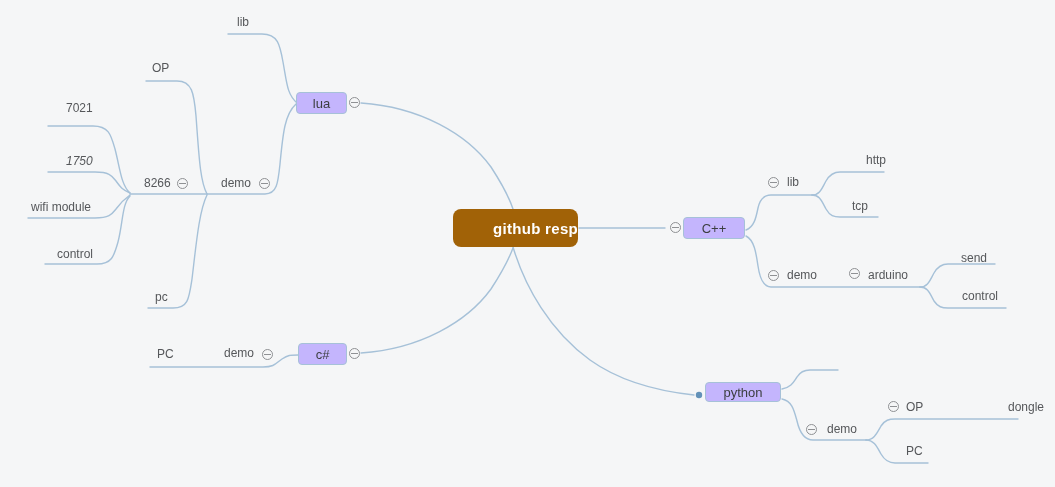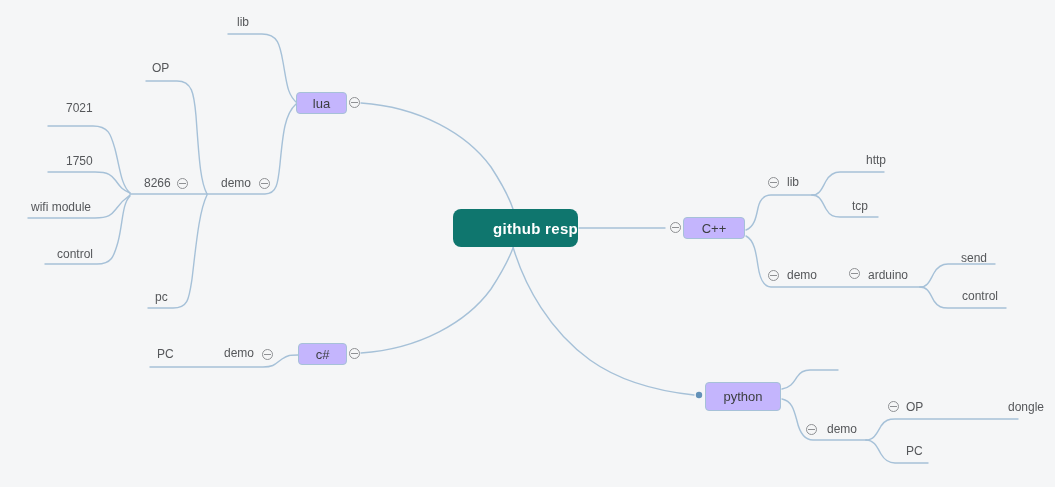--- a/index.html
+++ b/index.html
@@ -15,21 +15,21 @@
   }
   .boxnode {
     position:absolute; box-sizing:border-box;
     background:#c4b5fd; border:1px solid #a6c1d8; border-radius:4px;
     color:#3c3e40; font-size:13px; line-height:13px;
     display:flex; align-items:center; justify-content:center;
     white-space:nowrap; cursor:default;
   }
   .rootnode {
     position:absolute; box-sizing:border-box;
-    background:#0f766e; border-radius:8px;
+    background:#a16207; border-radius:8px;
     color:#ffffff; font-size:15px; font-weight:600; letter-spacing:.3px;
     display:flex; align-items:center; justify-content:center;
     white-space:nowrap; cursor:default;padding-left:40px;
   }
   .expander {
     position:absolute; width:11px; height:11px; box-sizing:border-box;
     border:1px solid #8f9194; border-radius:50%; background:#f5f6f7;
     cursor:pointer;
   }
   .expander::after {
@@ -72,28 +72,28 @@
     <path d="M782 399 C792 401 794 410 797 421 C800 434 806 440 813 440 H866"></path>
     <path d="M866 440 C874 440 877 433 881 426 C885 420 889 419 895 419 H1018"></path>
     <path d="M866 440 C874 440 877 447 881 454 C885 461 889 463 895 463 H928"></path>
   </svg>
 
   <div class="rootnode" style="left:453px; top:209px; width:125px; height:38px;">github resp</div>
 
   <div class="boxnode" style="left:296px; top:92px; width:51px; height:22px;">lua</div>
   <div class="boxnode" style="left:683px; top:217px; width:62px; height:22px;">C++</div>
   <div class="boxnode" style="left:298px; top:343px; width:49px; height:22px;">c#</div>
-  <div class="boxnode" style="left:705px; top:382px; width:76px; height:29px;">python</div>
+  <div class="boxnode" style="left:705px; top:382px; width:76px; height:20px;">python</div>
 
   <div class="label" style="left:237px; top:16px;">lib</div>
   <div class="label" style="left:221px; top:177px;">demo</div>
   <div class="label" style="left:152px; top:62px;">OP</div>
   <div class="label" style="left:144px; top:177px;">8266</div>
   <div class="label" style="left:66px;  top:102px;">7021</div>
-  <div class="label" style="left:66px;  top:155px;">1750</div>
+  <div class="label" style="left:66px;  top:155px;font-style:italic;">1750</div>
   <div class="label" style="left:31px;  top:201px;">wifi module</div>
   <div class="label" style="left:57px;  top:248px;">control</div>
   <div class="label" style="left:155px; top:291px;">pc</div>
 
   <div class="label" style="left:224px; top:347px;">demo</div>
   <div class="label" style="left:157px; top:348px;">PC</div>
 
   <div class="label" style="left:787px; top:176px;">lib</div>
   <div class="label" style="left:851px; top:154px;padding-left:15px;">http</div>
   <div class="label" style="left:852px; top:200px;">tcp</div>

